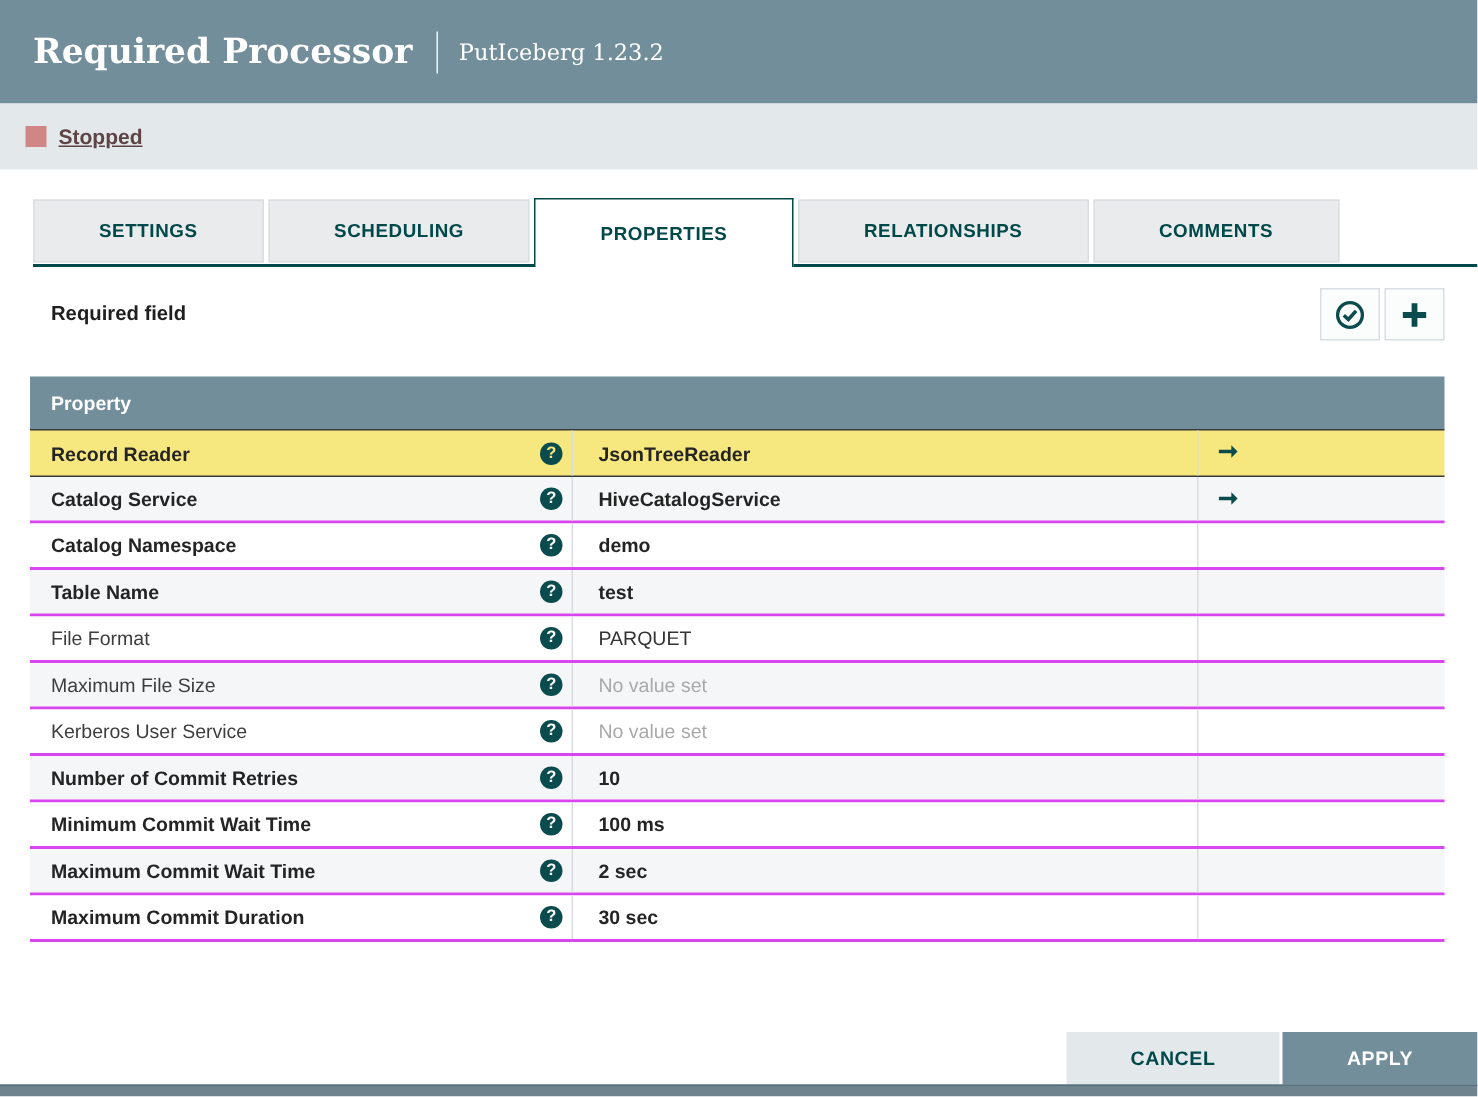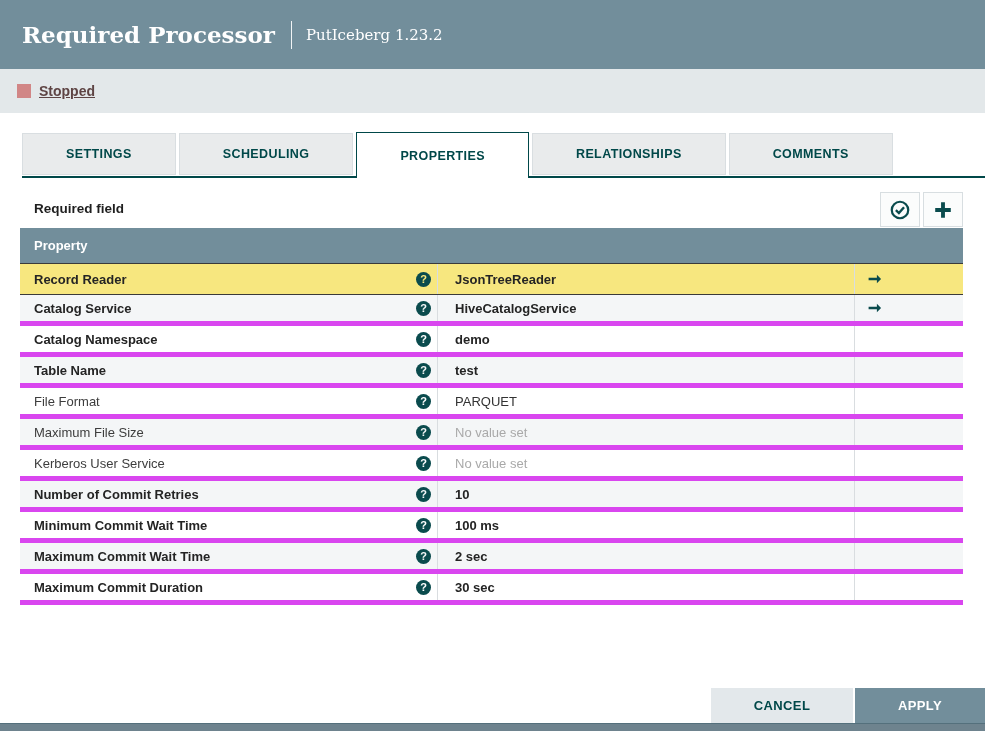--- a/index.html
+++ b/index.html
@@ -29,30 +29,30 @@
   .tab-underline{position:absolute;left:22px;top:176px;width:963px;height:1.5px;background:#004849;z-index:1;}
 
   
   .required-label{position:absolute;left:34px;top:201px;font-size:13.5px;font-weight:bold;color:#1F1F1F;}
   .icon-btns{position:absolute;right:22px;top:192px;display:flex;}
   .icon-btn{width:40px;height:35px;background:#FBFCFC;border:1px solid #D8DEE1;box-sizing:border-box;
             display:flex;align-items:center;justify-content:center;margin-left:3px;cursor:pointer;}
   .icon-btn svg{display:block;}
 
   
-  .proptable{position:absolute;left:20px;top:228px;width:943px;}
+  .proptable{position:absolute;left:20px;top:251px;width:943px;}
   .thead{height:35px;background:#728E9B;display:flex;align-items:center;}
   .th-prop{width:418px;padding-left:14px;box-sizing:border-box;font-size:13px;font-weight:bold;color:#fff;}
   .th-val{flex:1;padding-left:17px;box-sizing:border-box;font-size:13px;font-weight:bold;color:#fff;}
-  .row{height:31px;display:flex;align-items:stretch;background:#fff;border-bottom:5px solid #d946ef;
+  .row{height:31px;display:flex;align-items:stretch;background:#fff;border-bottom:2px solid #d946ef;
        box-sizing:border-box;cursor:pointer;}
   .row:nth-child(even){background:#F4F6F7;}
   .row.highlighted{background:#F7E77F;border-top:1px solid #3A3A3A;border-bottom:1px solid #3A3A3A;height:32px;}
   .cell{display:flex;align-items:center;box-sizing:border-box;}
-  .cell.prop{width:418px;padding-left:14px;padding-right:6px;justify-content:space-between;
+  .cell.prop{width:362px;padding-left:14px;padding-right:6px;justify-content:space-between;
              border-right:1px solid #D9DDE0;}
   .cell.val{width:417px;padding-left:17px;border-right:1px solid #D9DDE0;}
   .cell.go{flex:1;padding-left:13px;}
   .pname{font-size:13px;font-weight:normal;color:#3D3D3D;}
   .row.required .pname{font-weight:bold;color:#242424;}
   .vtext{font-size:13px;font-weight:normal;color:#333;}
   .row.required .vtext{font-weight:bold;color:#242424;}
   .row.unset .vtext{color:#A9A9A9;font-weight:normal;}
   .qicon{width:15px;height:15px;border-radius:50%;background:#0A4B4D;color:#fff;font-size:11px;
          font-weight:bold;line-height:15px;text-align:center;flex:0 0 auto;}

